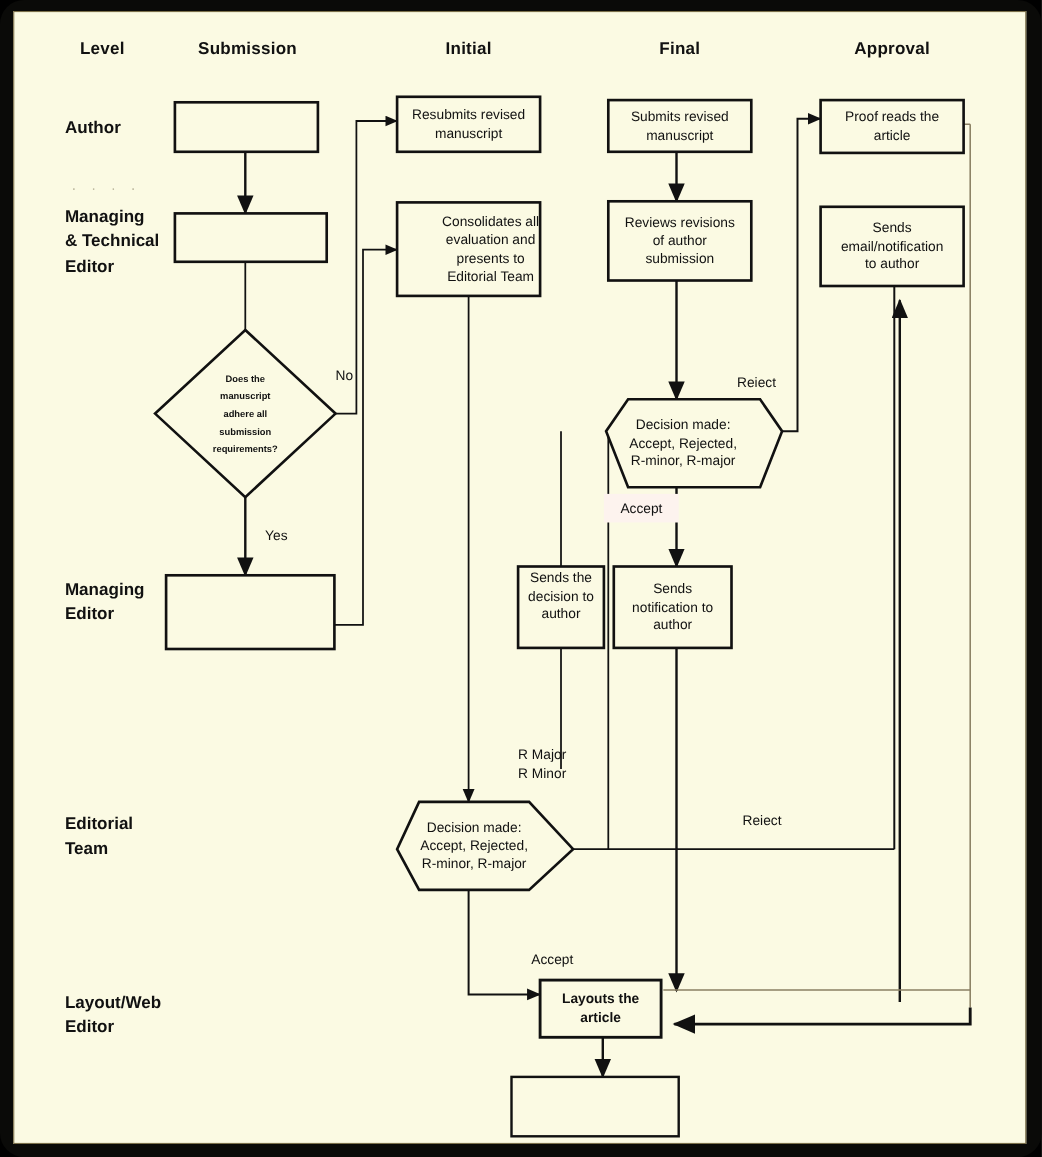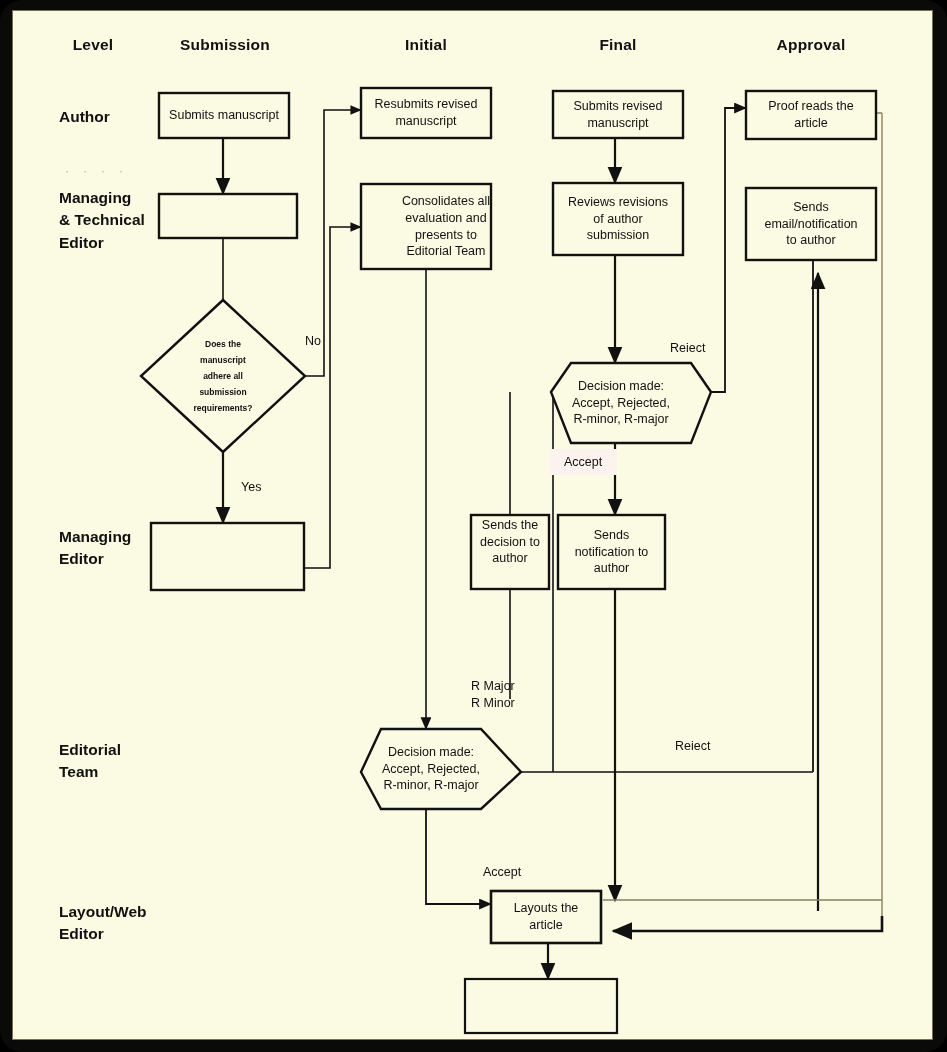--- a/index.html
+++ b/index.html
@@ -167,21 +167,20 @@
     <div class="lanelabel" style="left:46px; top:176px;">Managing
 &amp; Technical
 Editor</div>
     <div class="lanelabel" style="left:46px; top:515px;">Managing
 Editor</div>
     <div class="lanelabel" style="left:46px; top:728px;">Editorial
 Team</div>
     <div class="lanelabel" style="left:46px; top:890px;">Layout/Web
 Editor</div>
 
-    <div class="nodetext" style="left:146px;top:82px;width:130px;height:45px;font-size:12.5px;">Submits manuscript</div>
     <div class="nodetext" style="left:160px;top:315px;width:100px;height:100px;font-size:8.5px;font-weight:bold;line-height:1.9;">Does the
 manuscript
 adhere all
 submission
 requirements?</div>
 
     <div class="nodetext" style="left:348px;top:77px;width:130px;height:50px;font-size:12.5px;">Resubmits revised
 manuscript</div>
     <div class="nodetext" style="left:348px;top:173px;width:130px;height:85px;font-size:12.5px;padding-left:20px;">Consolidates all
 evaluation and
@@ -205,21 +204,21 @@
     <div class="nodetext" style="left:545px;top:504px;width:107px;height:74px;font-size:12.5px;">Sends
 notification to
 author</div>
 
     <div class="nodetext" style="left:733px;top:80px;width:130px;height:48px;font-size:12.5px;font-weight:normal;">Proof reads the
 article</div>
     <div class="nodetext" style="left:733px;top:177px;width:130px;height:72px;font-size:12.5px;">Sends
 email/notification
 to author</div>
 
-    <div class="nodetext" style="left:478px;top:880px;width:110px;height:52px;font-size:12.5px;font-weight:normal;">Layouts the
+    <div class="nodetext" style="left:478px;top:880px;width:110px;height:52px;font-size:12.5px;font-weight:bold;">Layouts the
 article</div>
 
     <div class="edgelabel" style="left:292px; top:322px;">No</div>
     <div class="edgelabel" style="left:228px; top:468px;">Yes</div>
     <div class="edgelabel" style="left:657px; top:329px;">Reiect</div>
     <div class="edgelabel" style="left:551px; top:443px;">Accept</div>
     <div class="edgelabel" style="left:458px; top:667px;">R Major
 R Minor</div>
     <div class="edgelabel" style="left:662px; top:727px;">Reiect</div>
     <div class="edgelabel" style="left:470px; top:853px;">Accept</div>

